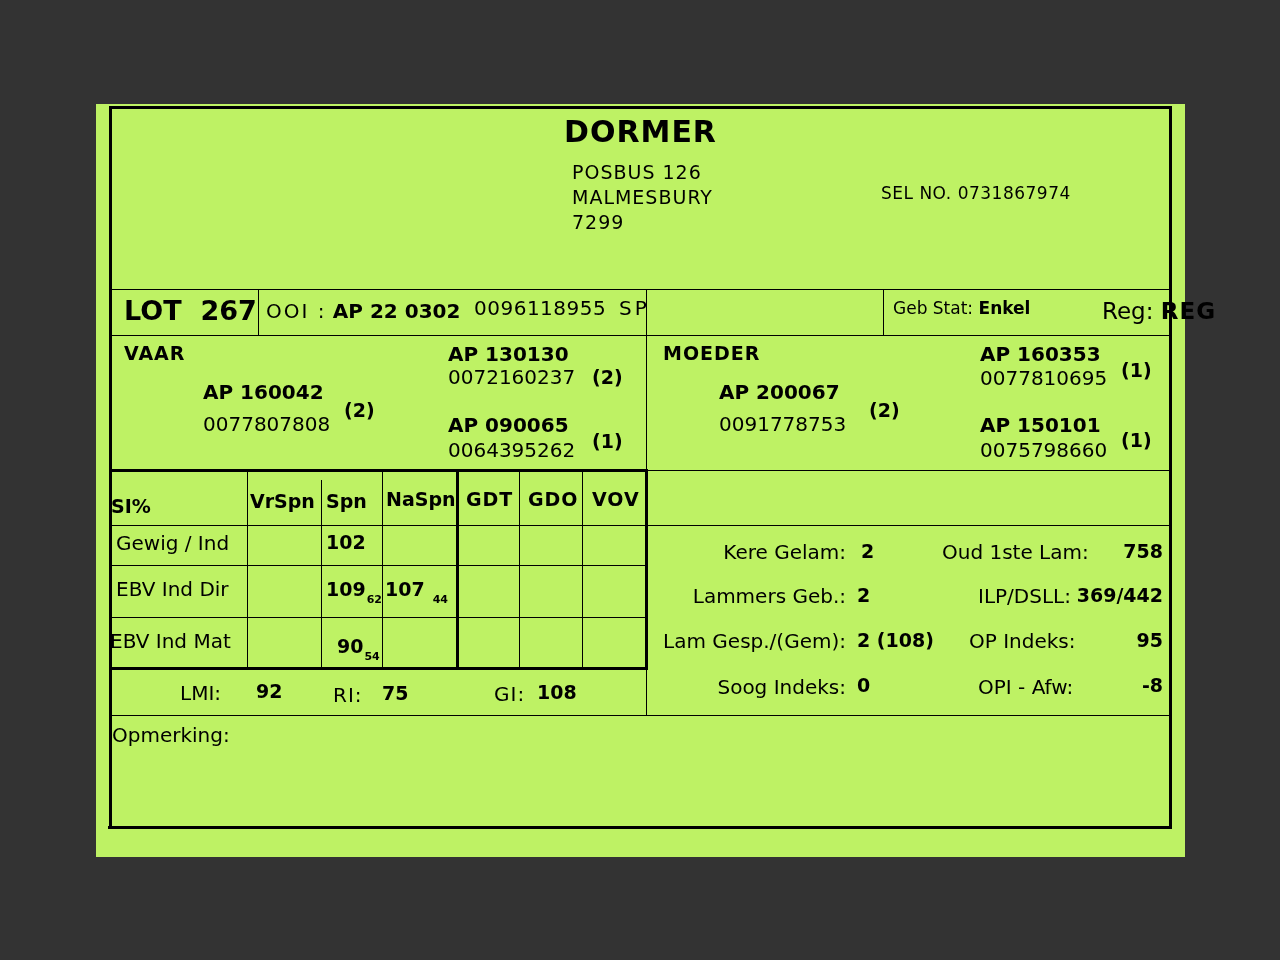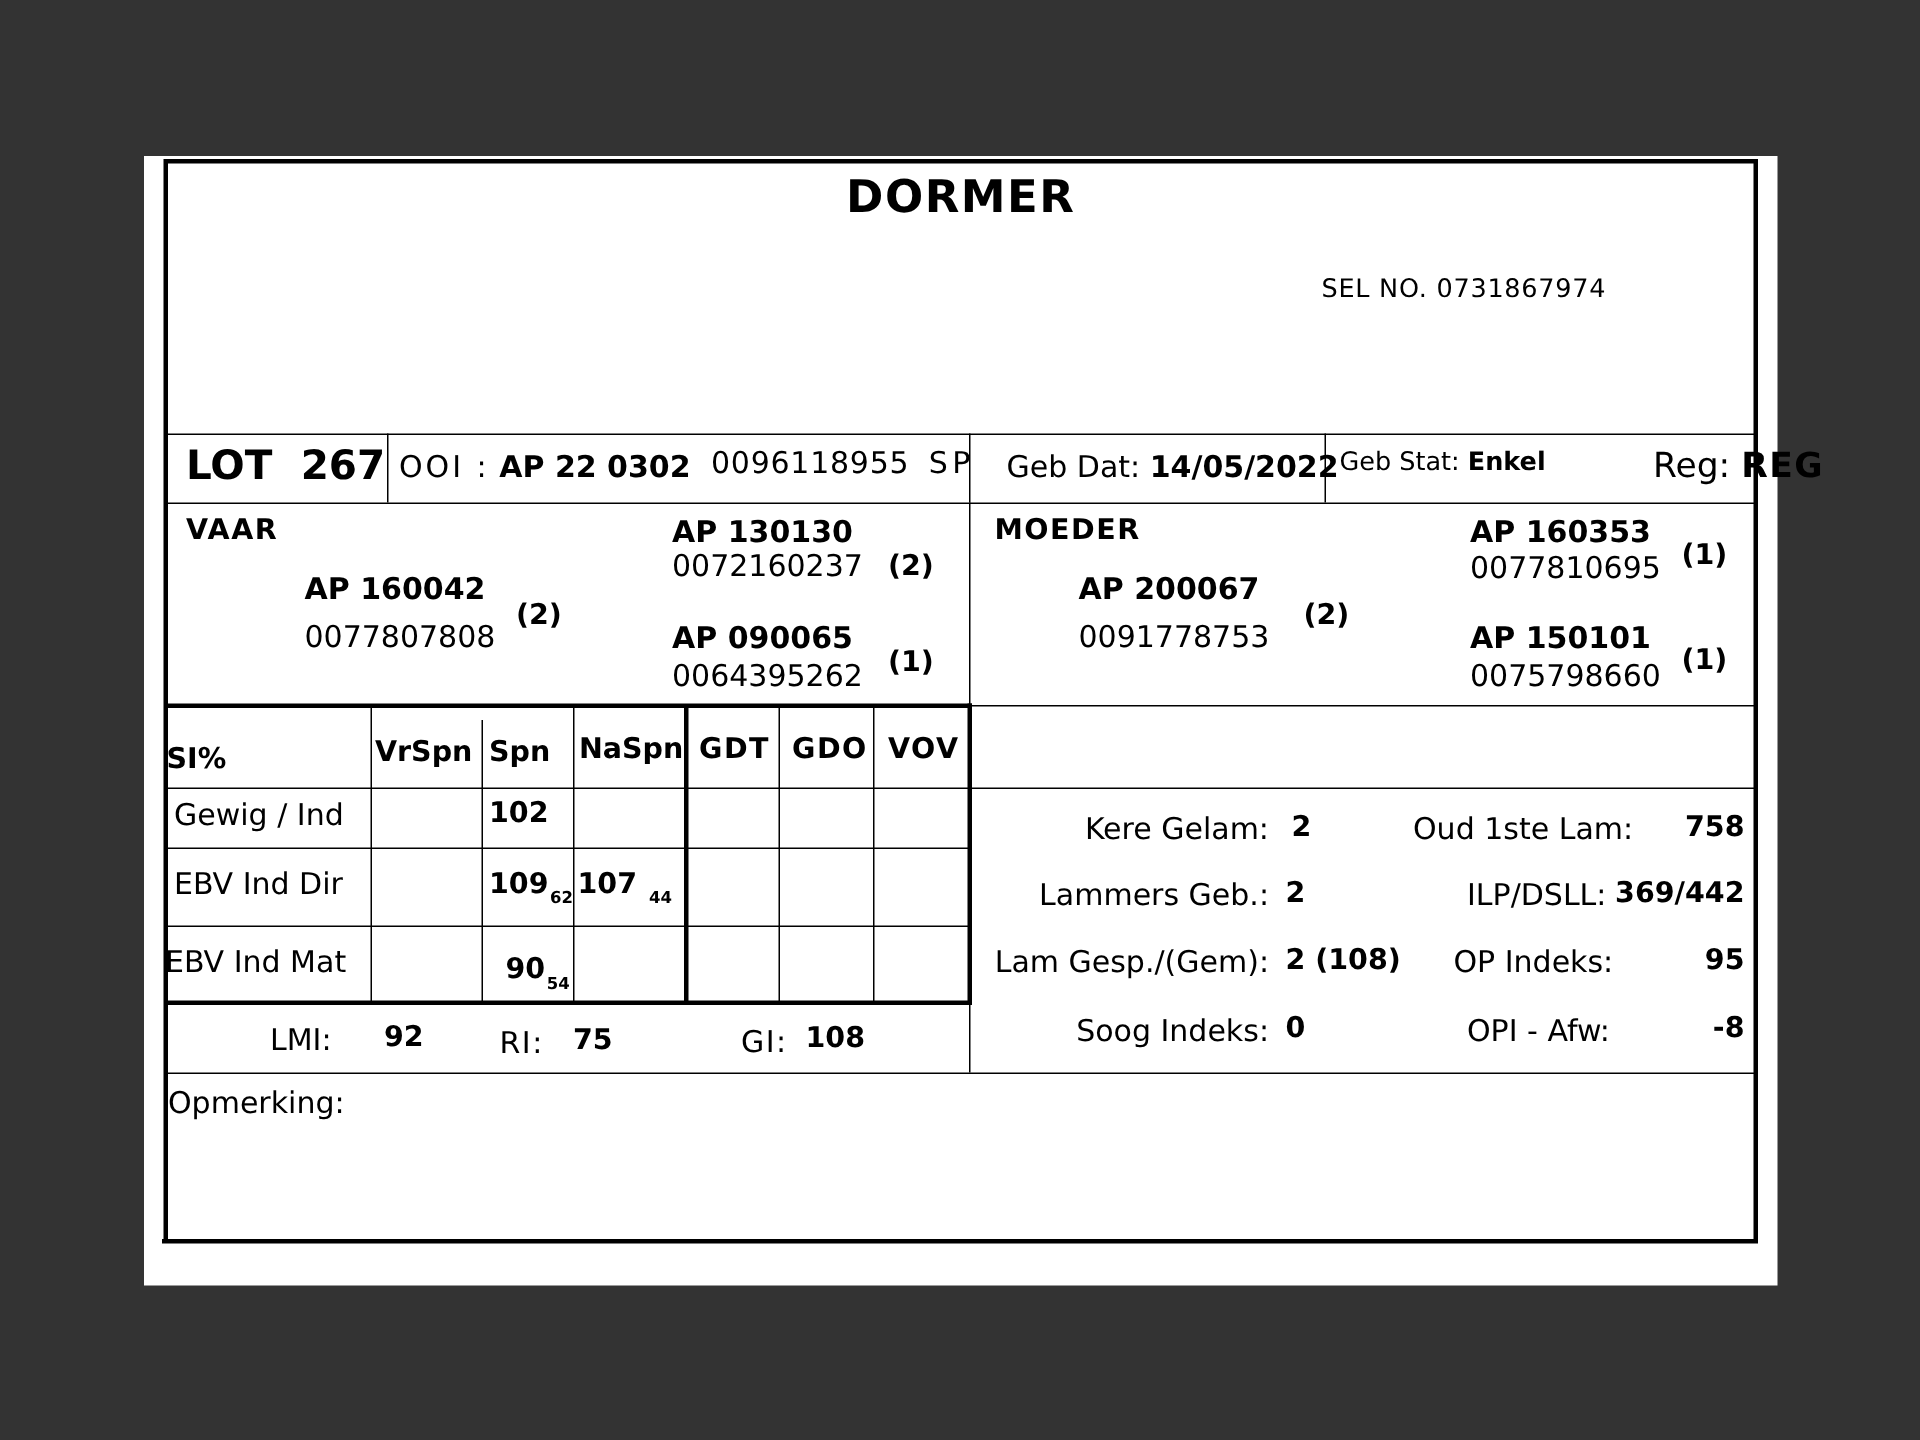--- a/index.html
+++ b/index.html
@@ -1,40 +1,45 @@
 <!DOCTYPE html>
 <html><head>
 <meta charset="utf-8">
 <style>
   html, body { margin:0; padding:0; }
   body {
     width:1280px; height:960px; background:#333333; position:relative; overflow:hidden;
     font-family:"DejaVu Sans", sans-serif; color:#000;
   }
-  .card { position:absolute; left:96px; top:104px; width:1089px; height:753px; background:#ffffff; }
+  .card { position:absolute; left:96px; top:104px; width:1089px; height:753px; background:#bef264; }
   .abs { position:absolute; white-space:nowrap; }
   .b { font-weight:bold; }
   .hl { position:absolute; background:#000; height:1px; }
   .vl { position:absolute; background:#000; width:1px; }
   .thick-h { height:3px; }
   .thick-v { width:3px; }
   .t-sm { font-size:18px; letter-spacing:1px; }
   .sub { font-size:11px; font-weight:bold; position:relative; top:7px; margin-left:1px; }
 </style>
 </head>
 <body>
 
 <div class="card">
 
   <div class="hl thick-h" style="left:14px; top:2px; width:1061px;"></div>
   <div class="vl thick-v" style="left:13px; top:2px; height:722px;"></div>
   <div class="vl thick-v" style="left:1073px; top:2px; height:722px;"></div>
   <div class="hl thick-h" style="left:12px; top:722px; width:1064px;"></div>
 
   <div class="abs b" style="left:0; width:1089px; text-align:center; top:10px; font-size:30px; letter-spacing:1px;">DORMER</div>
+  <div class="abs t-sm" style="left:476px; top:56px; line-height:25px; font-size:19px;">
+    <div>POSBUS 126</div>
+    <div>MALMESBURY</div>
+    <div>7299</div>
+  </div>
   <div class="abs" style="left:785px; top:79px; font-size:17px; letter-spacing:0.5px;">
     <span>SEL NO.</span>
     <span>0731867974</span>
   </div>
 
   <div class="hl" style="left:14px; top:185px; width:1060px;"></div>
   <div class="hl" style="left:14px; top:231px; width:1060px;"></div>
   <div class="vl" style="left:162px; top:185px; height:46px;"></div>
   <div class="vl" style="left:550px; top:185px; height:46px;"></div>
   <div class="vl" style="left:787px; top:185px; height:46px;"></div>
@@ -43,24 +48,20 @@
     <span>LOT</span>&nbsp;
     <span>267</span>
   </div>
   <div class="abs" style="left:170px; top:195px; font-size:20px;">
     <span style="letter-spacing:2px;">OOI :</span>
     <span class="b">AP 22 0302</span>
   </div>
   <div class="abs" style="left:378px; top:192px; font-size:20px; letter-spacing:0.5px;">
     <span>0096118955</span>
     <span style="letter-spacing:3px; margin-left:6px;">SP</span>
-  </div>
-  <div class="abs" style="left:575px; top:195px; font-size:20px;">
-    <span>Geb Dat:</span>
-    <span class="b">14/05/2022</span>
   </div>
   <div class="abs" style="left:797px; top:194px; font-size:17px;">
     <span>Geb Stat:</span>
     <span class="b">Enkel</span>
   </div>
   <div class="abs" style="left:1006px; top:194px; font-size:23px;">
     <span>Reg:</span>
     <span class="b" style="letter-spacing:1px;">REG</span>
   </div>
 

